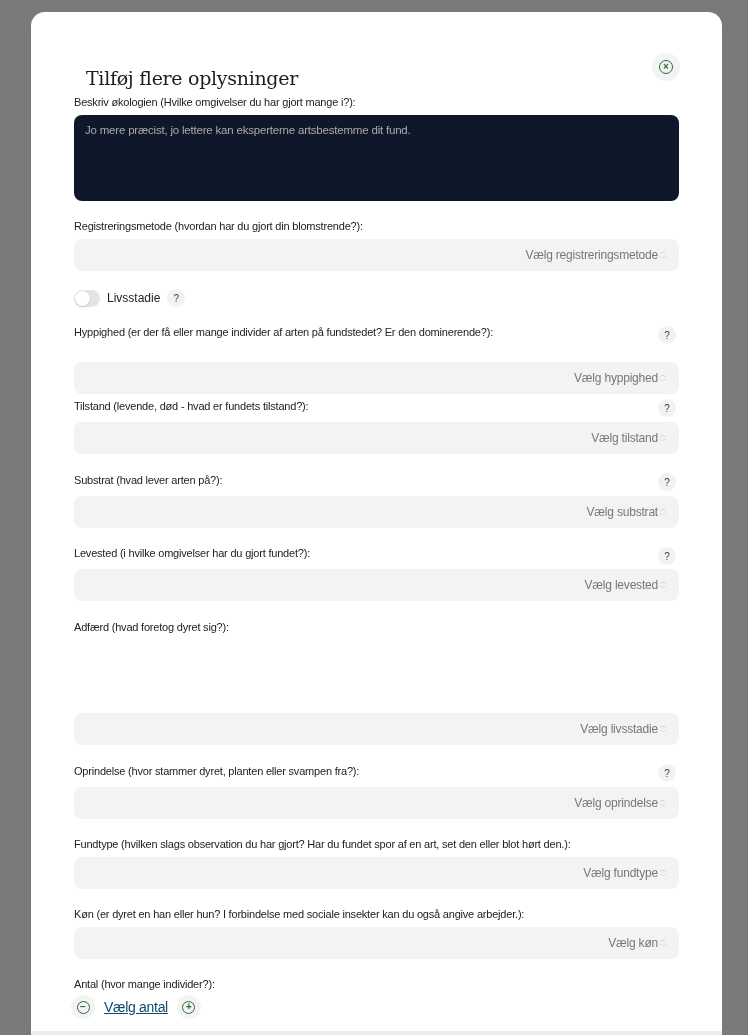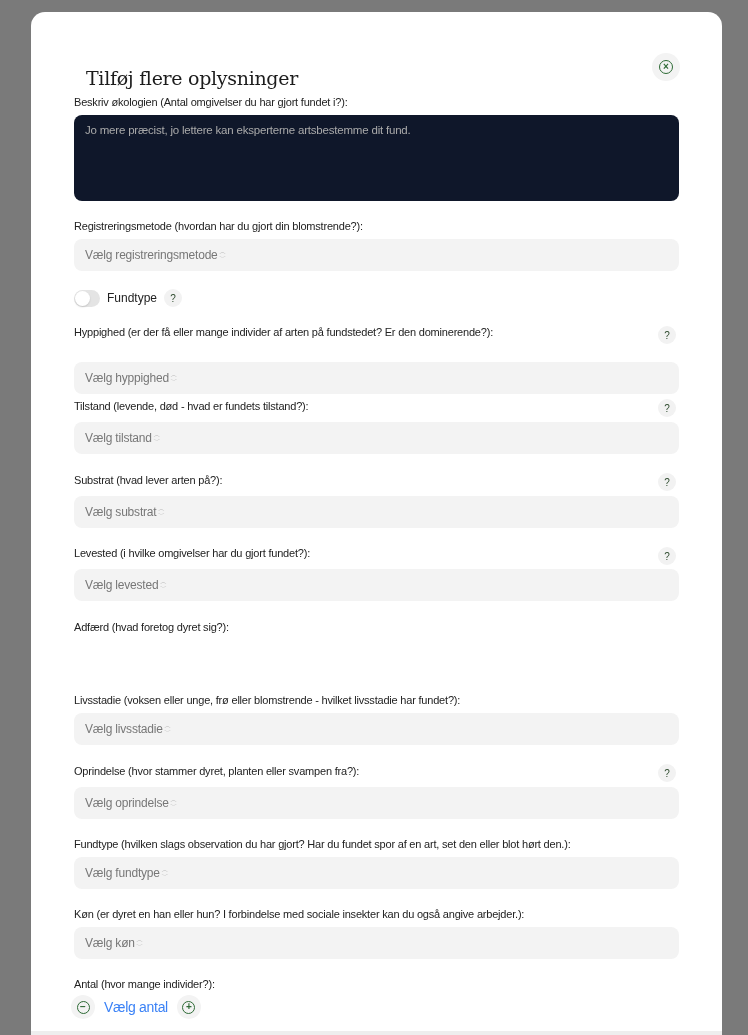--- a/index.html
+++ b/index.html
@@ -50,21 +50,21 @@
     background: #0f172a; border-radius: 8px;
     box-sizing: border-box; padding: 9px 11px;
     font-size: 11.5px; color: #aaaaaa;
     letter-spacing: -0.2px;
   }
   .select {
     position: absolute; left: 43px;
     width: 605px; height: 32px;
     background: #f3f3f3; border-radius: 8px;
     box-sizing: border-box; padding: 0 11px;
-    display: flex; align-items: center; justify-content: flex-start;
+    display: flex; align-items: center; justify-content: flex-end;
     font-size: 12px; color: #777777;
     cursor: pointer; letter-spacing: -0.2px;
   }
   .chev {
     display: flex; flex-direction: column; align-items: center;
     width: 10px; color: #b5b5b5; font-size: 7px; line-height: 6px;
   }
   .help-btn {
     position: absolute; left: 627px;
     width: 18px; height: 18px; border-radius: 50%;
@@ -93,50 +93,50 @@
   }
   .stepper {
     position: absolute; left: 40px; top: 983px;
     display: flex; align-items: center; gap: 6px;
   }
   .step-btn {
     width: 24px; height: 24px; border-radius: 50%; background: #f3f3f3;
     display: flex; align-items: center; justify-content: center; cursor: pointer;
   }
   .step-btn .circ-icon { width: 13px; height: 13px; font-size: 10px; }
-  .step-value { font-size: 14px; color: #3b82f6; letter-spacing: -0.3px; padding: 0 3px; }
+  .step-value { font-size: 14px; color: #0c4a6e; letter-spacing: -0.3px; padding: 0 3px; text-decoration: underline; }
 </style>
 </head>
 <body>
 
 <div class="modal">
   <h2 class="title">Tilføj flere oplysninger</h2>
   <div class="close-btn">
     <div class="circ-icon">×</div>
   </div>
 
-  <div class="field-label" style="top:84px">Beskriv økologien (Antal omgivelser du har gjort fundet i?):</div>
+  <div class="field-label" style="top:84px">Beskriv økologien (Hvilke omgivelser du har gjort mange i?):</div>
   <div class="textarea">
     <span>Jo mere præcist, jo lettere kan eksperterne artsbestemme dit fund.</span>
   </div>
 
   <div class="field-label" style="top:208px">Registreringsmetode (hvordan har du gjort din blomstrende?):</div>
   <div class="select" style="top:227px">
     <span>Vælg registreringsmetode</span>
     <span class="chev">
         <span>︿</span>
         <span>﹀</span>
       </span>
   </div>
 
   <div class="toggle-row">
     <div class="toggle">
         <div class="toggle-knob"></div>
       </div>
-    <span class="toggle-label">Fundtype</span>
+    <span class="toggle-label">Livsstadie</span>
     <span class="help-inline">?</span>
   </div>
 
   <div class="field-label" style="top:314px">Hyppighed (er der få eller mange individer af arten på fundstedet? Er den dominerende?):</div>
   <div class="help-btn" style="top:314px">?</div>
   <div class="select" style="top:350px">
     <span>Vælg hyppighed</span>
     <span class="chev">
         <span>︿</span>
         <span>﹀</span>
@@ -168,21 +168,20 @@
   <div class="select" style="top:557px">
     <span>Vælg levested</span>
     <span class="chev">
         <span>︿</span>
         <span>﹀</span>
       </span>
   </div>
 
   <div class="field-label" style="top:609px">Adfærd (hvad foretog dyret sig?):</div>
 
-  <div class="field-label" style="top:682px">Livsstadie (voksen eller unge, frø eller blomstrende - hvilket livsstadie har fundet?):</div>
   <div class="select" style="top:701px">
     <span>Vælg livsstadie</span>
     <span class="chev">
         <span>︿</span>
         <span>﹀</span>
       </span>
   </div>
 
   <div class="field-label" style="top:753px">Oprindelse (hvor stammer dyret, planten eller svampen fra?):</div>
   <div class="help-btn" style="top:752px">?</div>

